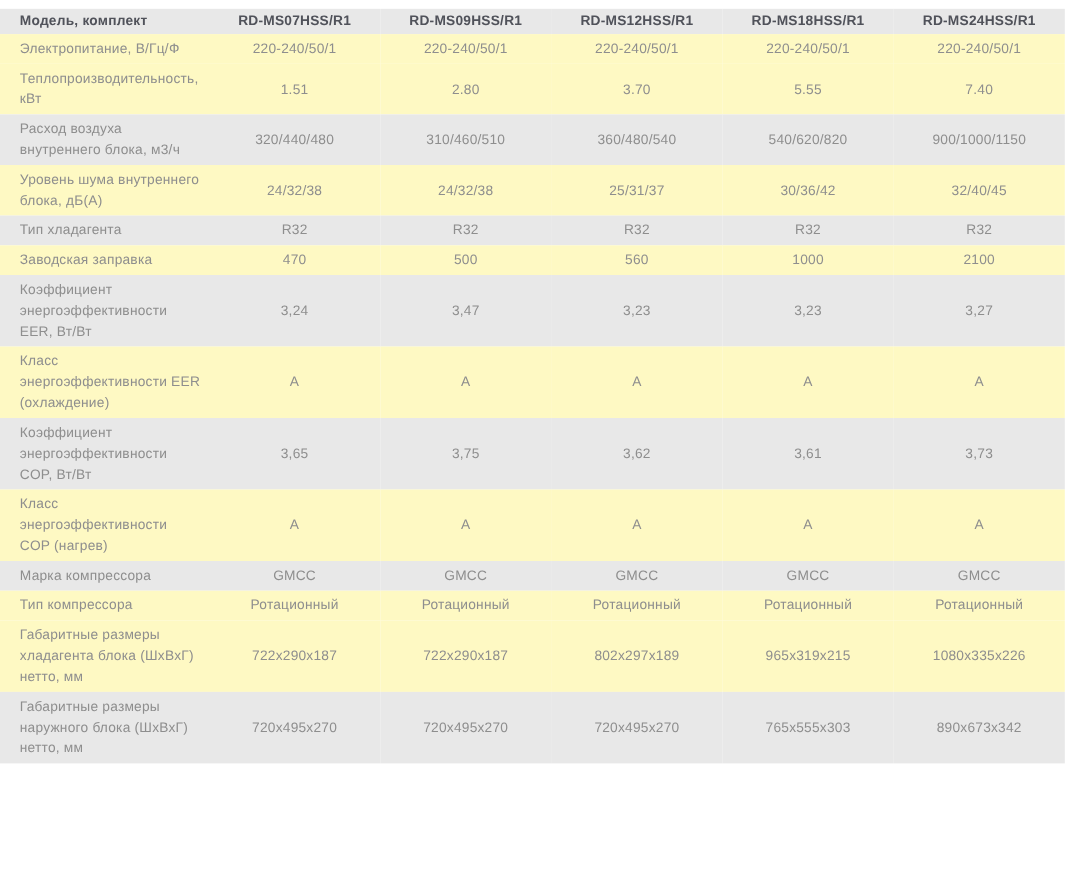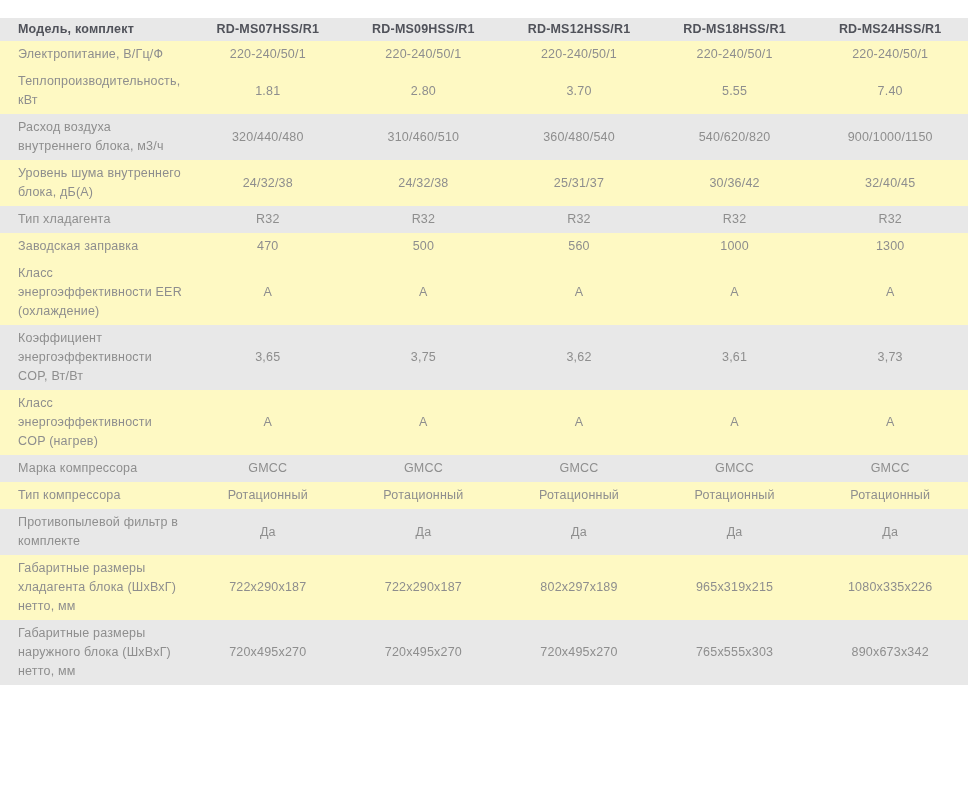--- a/index.html
+++ b/index.html
@@ -6,21 +6,21 @@
     margin: 0;
     padding: 0;
     background: #ffffff;
     font-family: "Liberation Sans", "DejaVu Sans", sans-serif;
   }
   .page {
     width: 978px;
     height: 803px;
     background: #ffffff;
     box-sizing: border-box;
-    padding-top: 18px;
+    padding-top: 8px;
   }
   table.spec-table {
     width: 968px;
     border-collapse: collapse;
     table-layout: fixed;
   }
   col.c-label { width: 190px; }
   col.c-val   { width: 155.6px; }
 
   tr { background: #fef9c3; }
@@ -78,21 +78,21 @@
         <tr>
           <td class="label-cell">Электропитание, В/Гц/Ф</td>
           <td class="value-cell">220-240/50/1</td>
           <td class="value-cell">220-240/50/1</td>
           <td class="value-cell">220-240/50/1</td>
           <td class="value-cell">220-240/50/1</td>
           <td class="value-cell">220-240/50/1</td>
         </tr>
         <tr>
           <td class="label-cell">Теплопроизводительность, кВт</td>
-          <td class="value-cell">1.81</td>
+          <td class="value-cell">1.51</td>
           <td class="value-cell">2.80</td>
           <td class="value-cell">3.70</td>
           <td class="value-cell">5.55</td>
           <td class="value-cell">7.40</td>
         </tr>
         <tr class="alt">
           <td class="label-cell">Расход воздуха внутреннего блока, м3/ч</td>
           <td class="value-cell">320/440/480</td>
           <td class="value-cell">310/460/510</td>
           <td class="value-cell">360/480/540</td>
@@ -114,21 +114,29 @@
           <td class="value-cell">R32</td>
           <td class="value-cell">R32</td>
           <td class="value-cell">R32</td>
         </tr>
         <tr>
           <td class="label-cell">Заводская заправка</td>
           <td class="value-cell">470</td>
           <td class="value-cell">500</td>
           <td class="value-cell">560</td>
           <td class="value-cell">1000</td>
-          <td class="value-cell">1300</td>
+          <td class="value-cell">2100</td>
+        </tr>
+        <tr class="alt">
+          <td class="label-cell">Коэффициент энергоэффективности EER, Вт/Вт</td>
+          <td class="value-cell">3,24</td>
+          <td class="value-cell">3,47</td>
+          <td class="value-cell">3,23</td>
+          <td class="value-cell">3,23</td>
+          <td class="value-cell">3,27</td>
         </tr>
         <tr>
           <td class="label-cell">Класс энергоэффективности EER (охлаждение)</td>
           <td class="value-cell">A</td>
           <td class="value-cell">A</td>
           <td class="value-cell">A</td>
           <td class="value-cell">A</td>
           <td class="value-cell">A</td>
         </tr>
         <tr class="alt">
@@ -156,28 +164,20 @@
           <td class="value-cell">GMCC</td>
         </tr>
         <tr>
           <td class="label-cell">Тип компрессора</td>
           <td class="value-cell">Ротационный</td>
           <td class="value-cell">Ротационный</td>
           <td class="value-cell">Ротационный</td>
           <td class="value-cell">Ротационный</td>
           <td class="value-cell">Ротационный</td>
         </tr>
-        <tr class="alt">
-          <td class="label-cell">Противопылевой фильтр в комплекте</td>
-          <td class="value-cell">Да</td>
-          <td class="value-cell">Да</td>
-          <td class="value-cell">Да</td>
-          <td class="value-cell">Да</td>
-          <td class="value-cell">Да</td>
-        </tr>
         <tr>
           <td class="label-cell">Габаритные размеры хладагента блока (ШхВхГ) нетто, мм</td>
           <td class="value-cell">722x290x187</td>
           <td class="value-cell">722x290x187</td>
           <td class="value-cell">802x297x189</td>
           <td class="value-cell">965x319x215</td>
           <td class="value-cell">1080x335x226</td>
         </tr>
         <tr class="alt">
           <td class="label-cell">Габаритные размеры наружного блока (ШхВхГ) нетто, мм</td>

